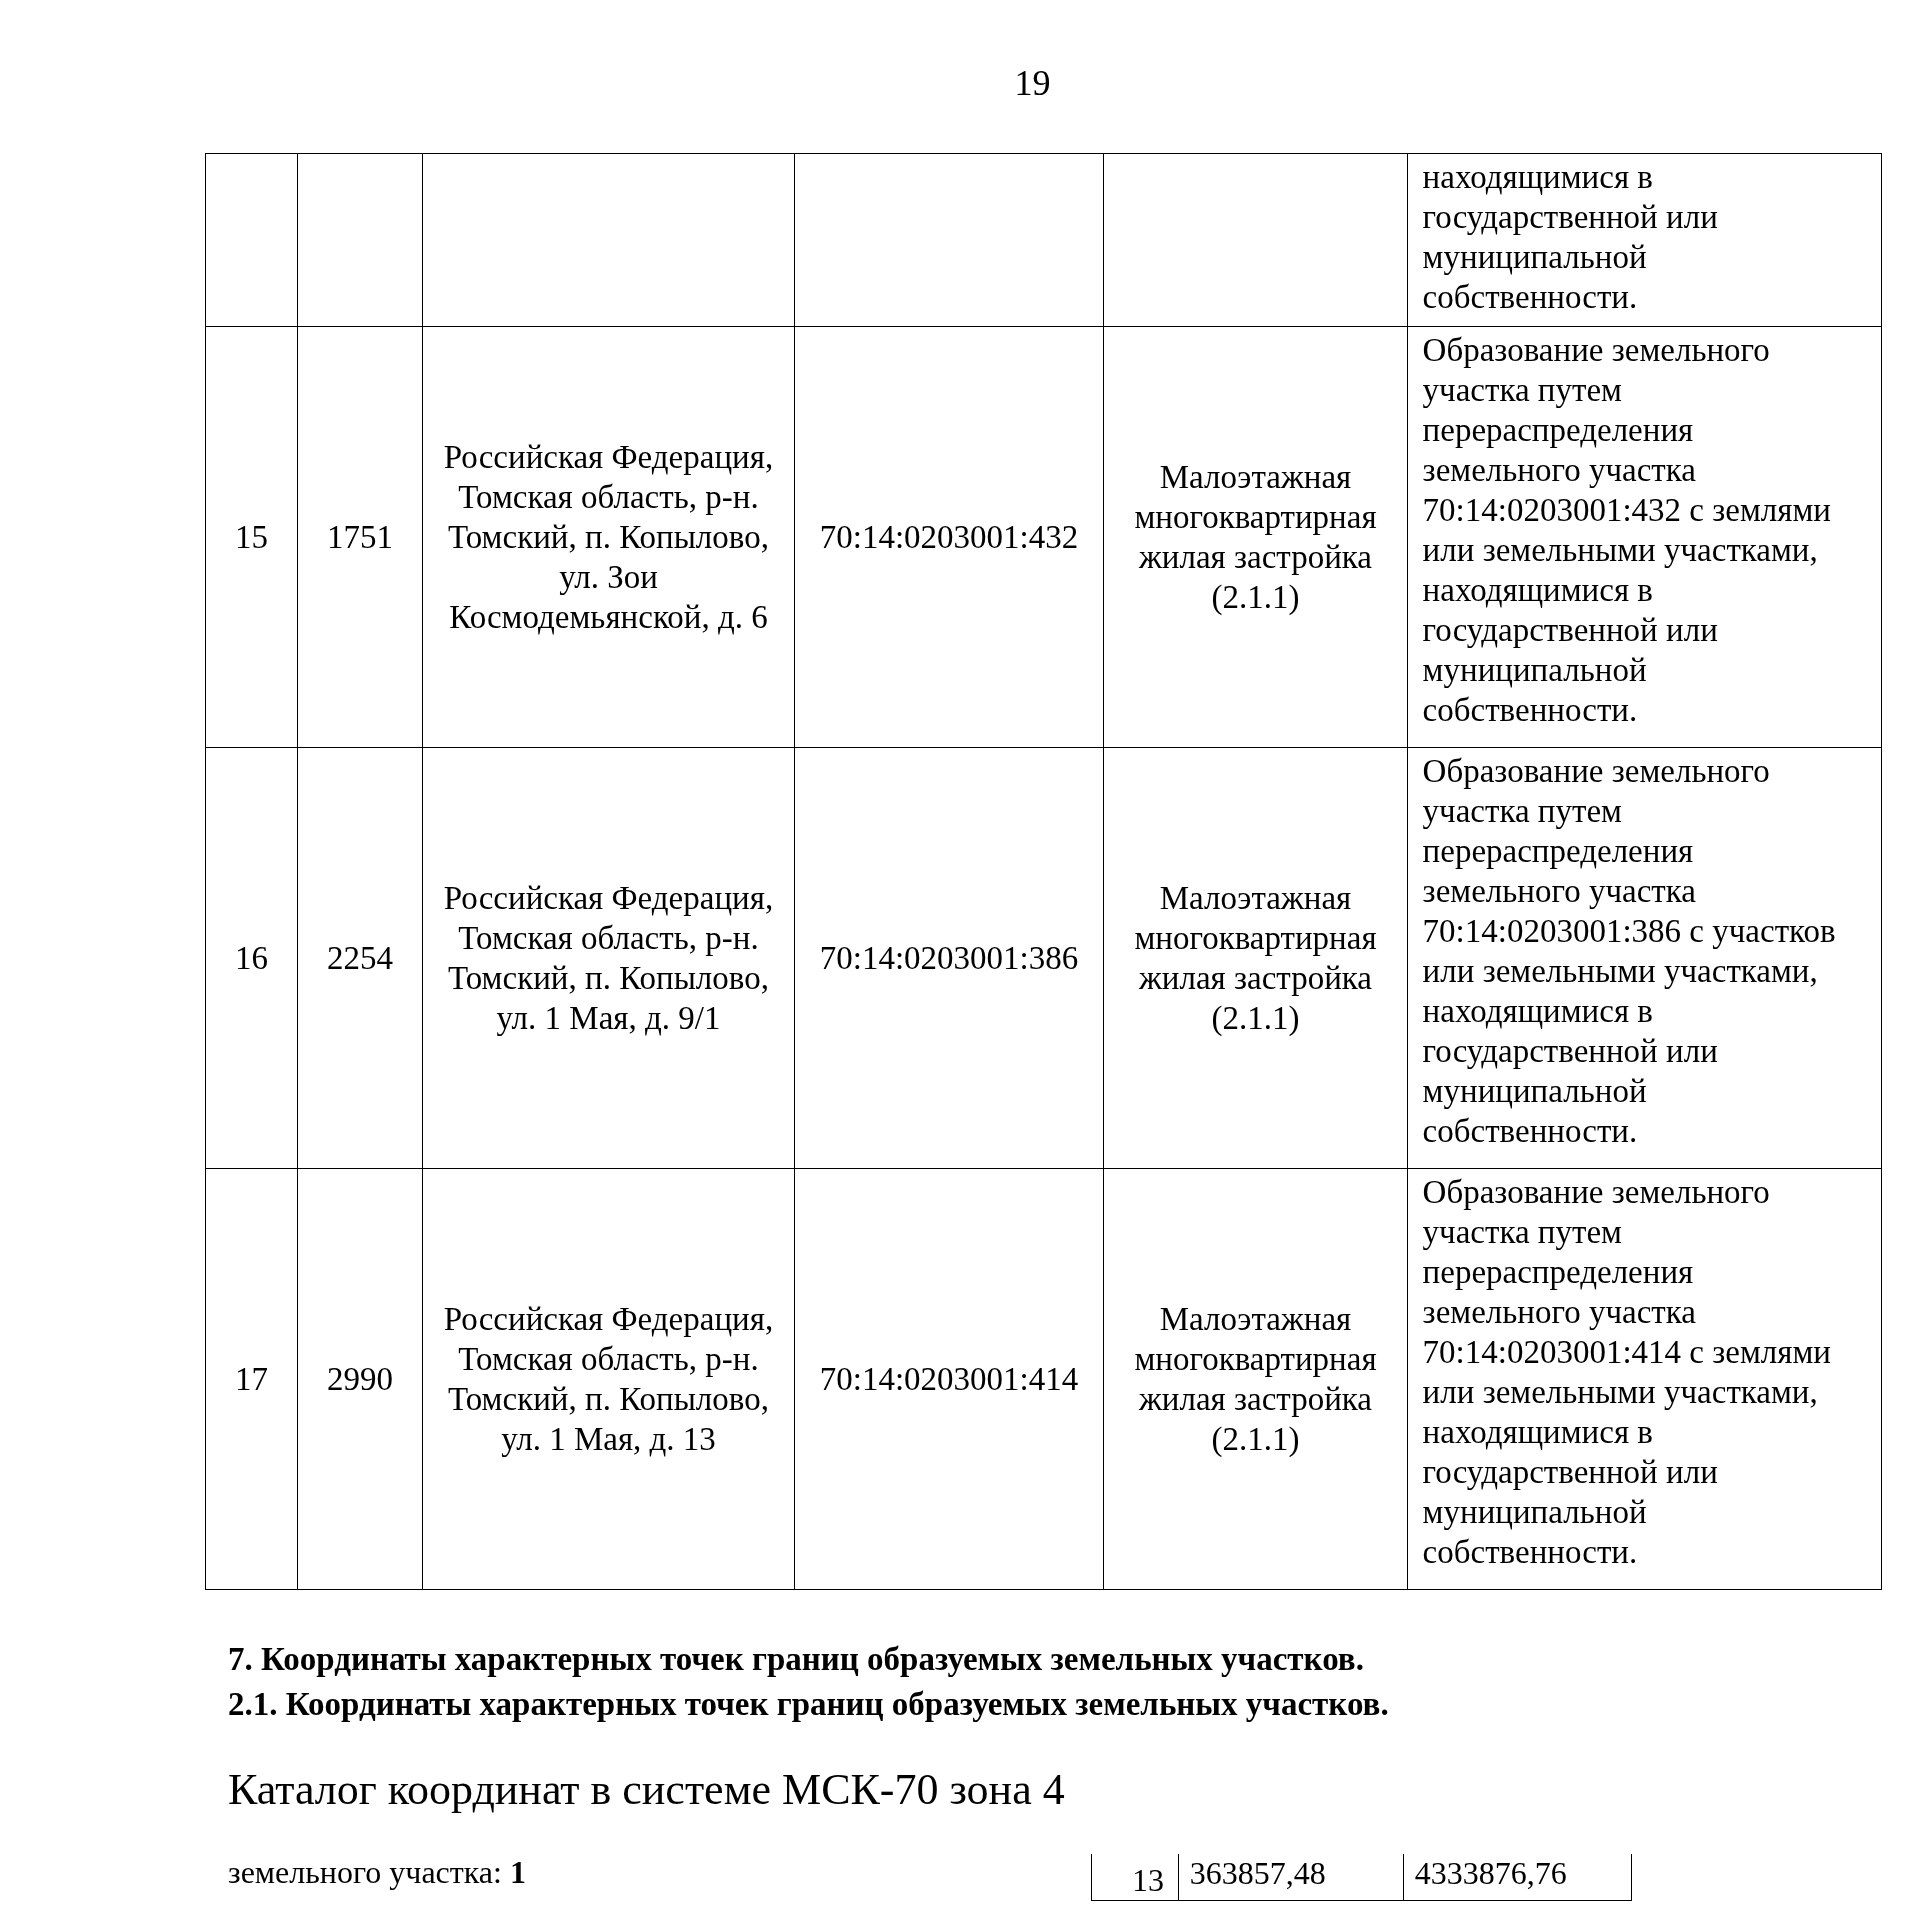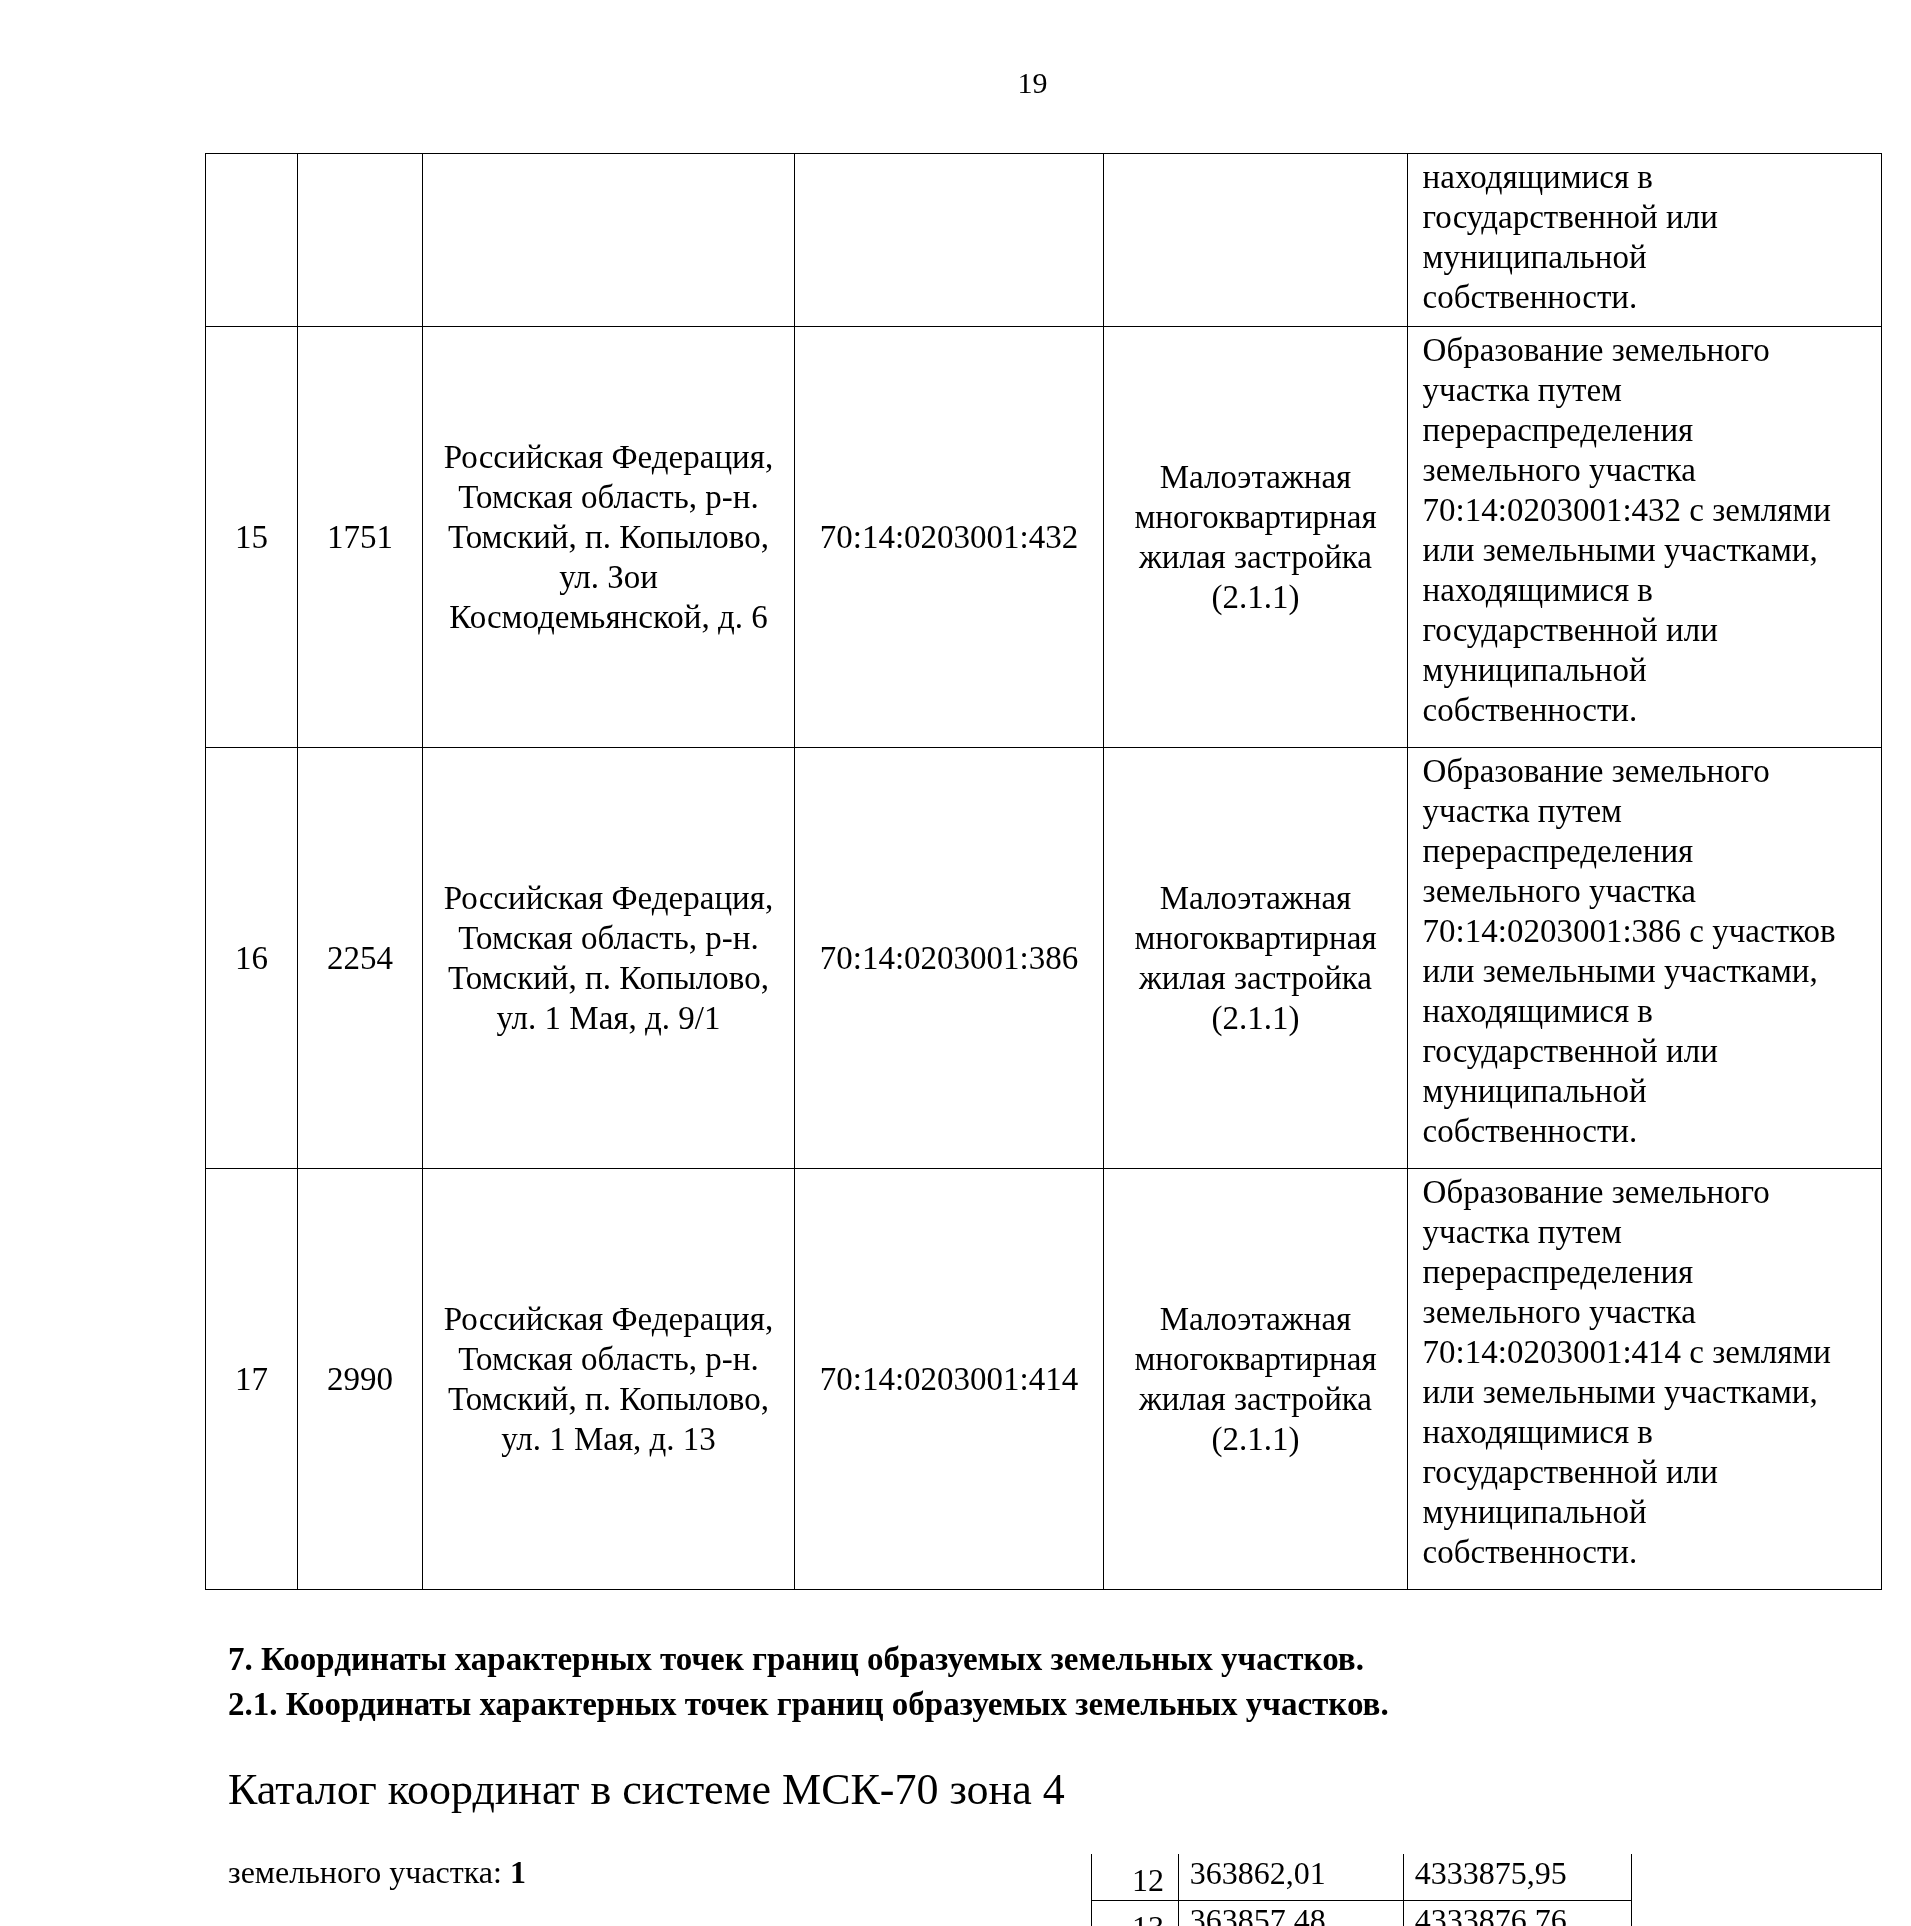--- a/index.html
+++ b/index.html
@@ -1,19 +1,19 @@
 <!DOCTYPE html>
 <html style="font-size:6.2px"><head>
 <meta charset="utf-8">
 <style>
   html, body { margin:0; padding:0; background:#ffffff; }
   body { width:1911px; height:2703px; position:relative; overflow:hidden;
          font-family:"Liberation Serif", "DejaVu Serif", serif; color:#000; }
   .abs { position:absolute; }
-  #page-num { left:994px; top:62px; width:77px; text-align:center; font-size:30px; line-height:42px;font-family:Liberation Serif, serif; }
+  #page-num { left:994px; top:62px; width:77px; text-align:center; font-size:36px; line-height:42px;font-family:Liberation Serif, serif; }
 
   
   #main-table { position:absolute; left:205px; top:153px; width:1676px; border-collapse:collapse; table-layout:fixed; }
   #main-table td { border:1.9px solid #000; font-size:33px; line-height:40px; padding:0 5.4px; vertical-align:middle; text-align:center; }
   #main-table td.desc { text-align:left; vertical-align:top; padding:3.1px 7px 0 14.6px; }
   #main-table tr.partial td { height:169px; }
   #main-table tr.full td { height:417px; }
 
   .h-bold { font-weight:bold; font-size:33px; line-height:42px; white-space:nowrap; }
   #h2 { left:228px; top:1638px; }
@@ -156,24 +156,19 @@
 </div>
 
 <table id="coords-right" class="coords">
   <colgroup>
       <col style="width:87px">
       <col style="width:225px">
       <col style="width:228px">
     </colgroup>
   <tbody id="coords-right-body">
       <tr>
-        <td class="n">12</td>
-        <td class="v">363862,01</td>
-        <td class="v">4333875,95</td>
-      </tr>
-      <tr>
         <td class="n">13</td>
         <td class="v">363857,48</td>
         <td class="v">4333876,76</td>
       </tr>
     </tbody>
 </table>
 
 
 </body></html>

